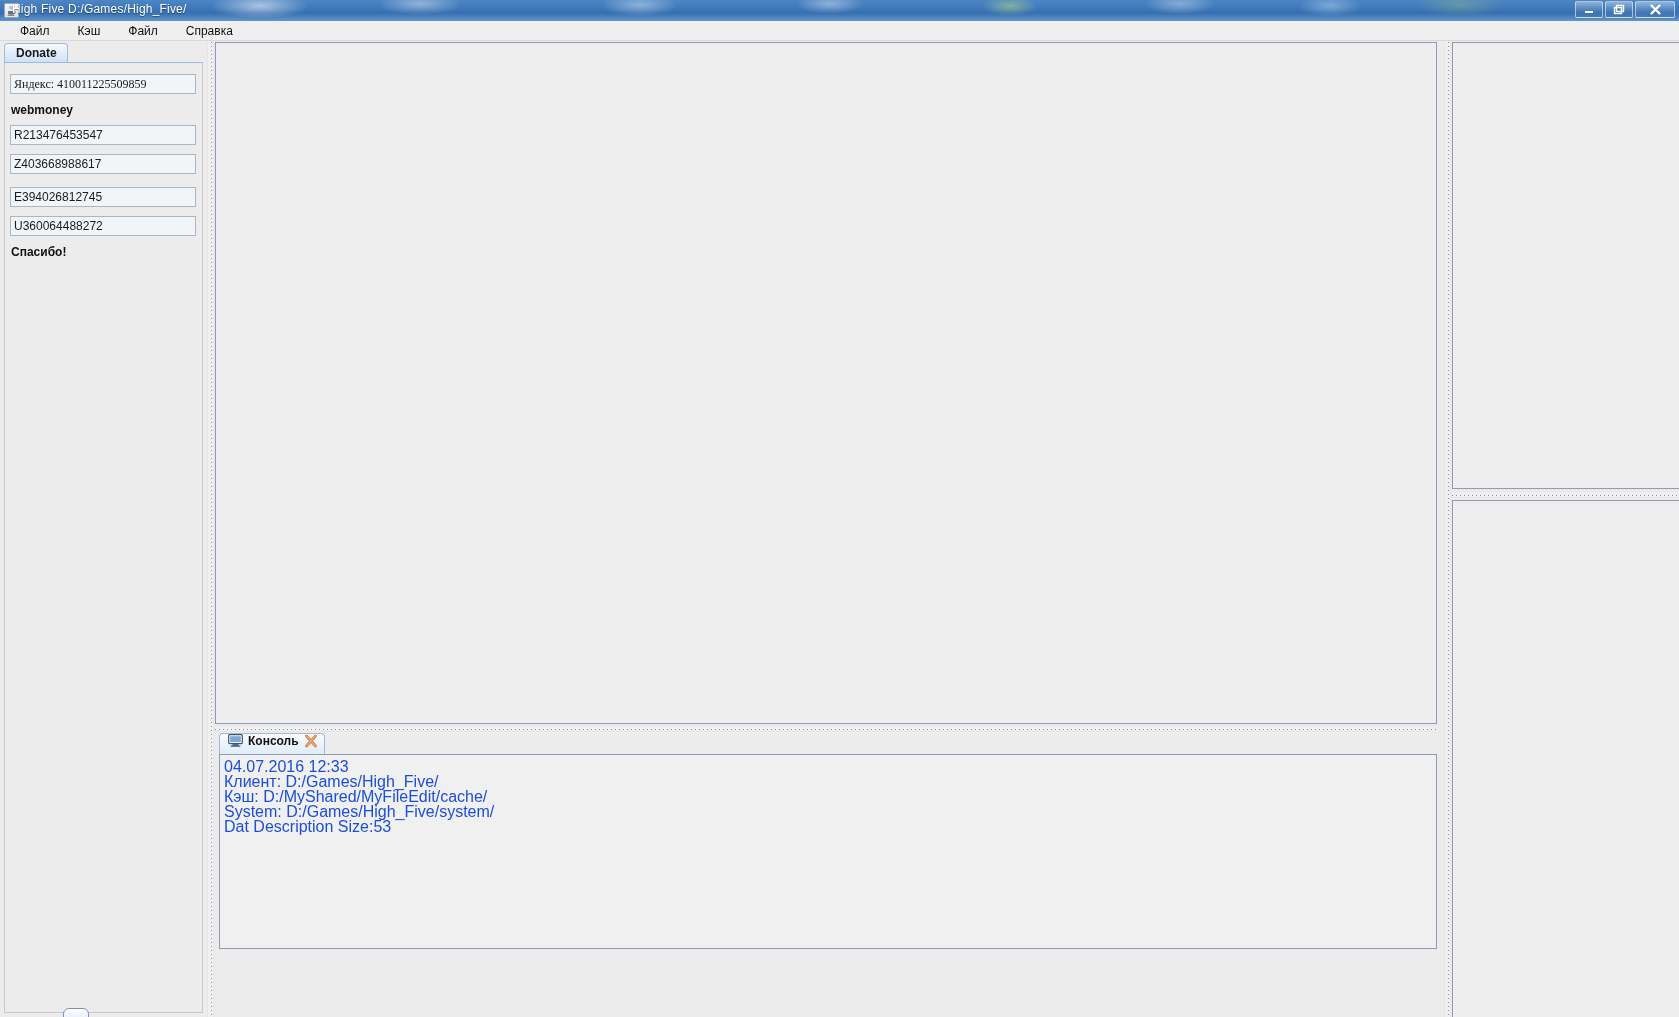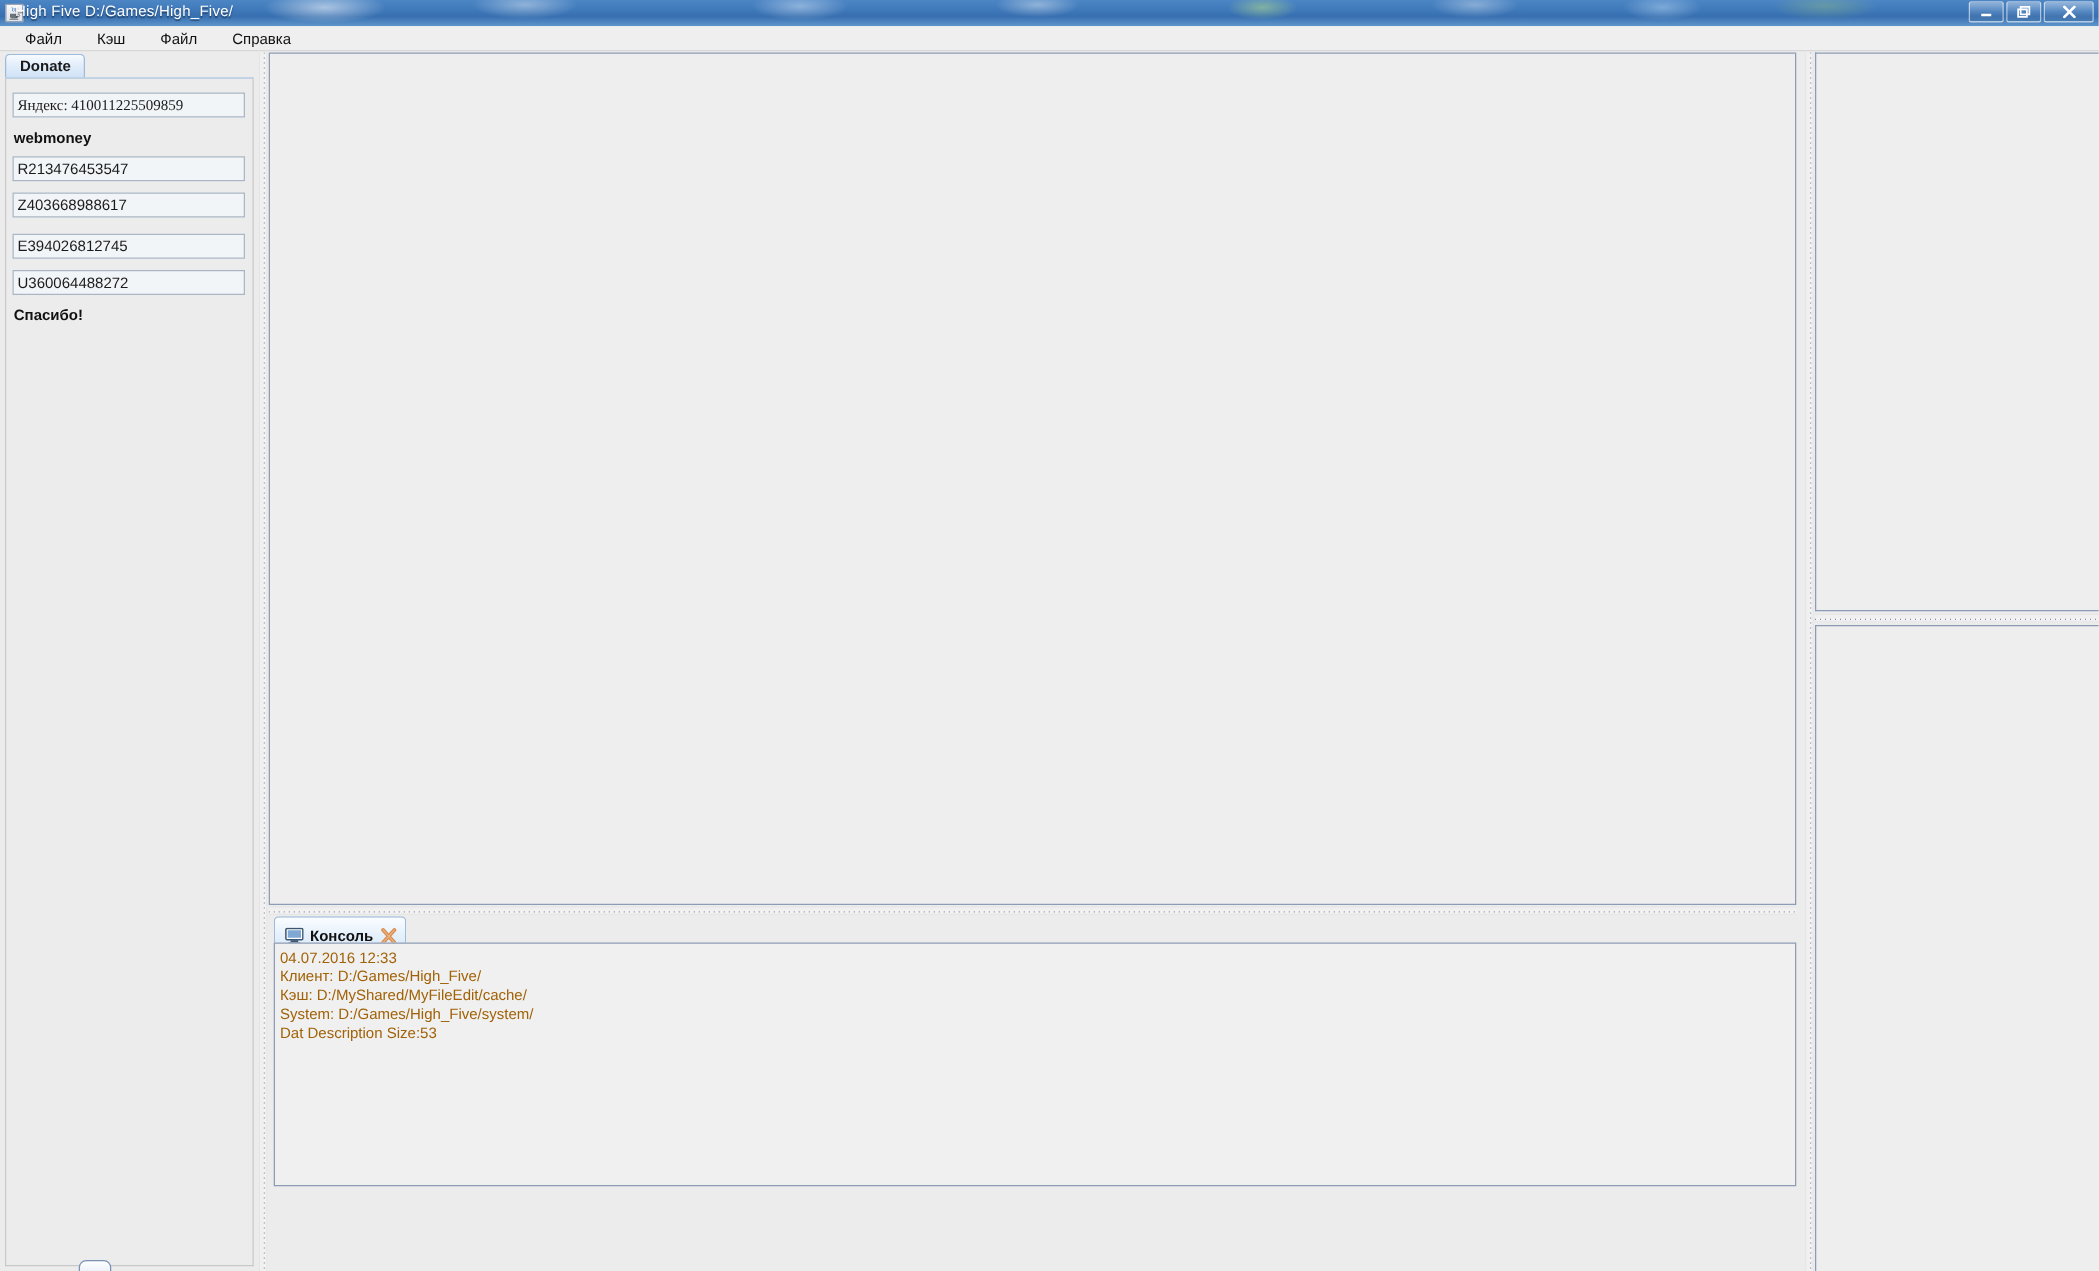--- a/index.html
+++ b/index.html
@@ -222,21 +222,20 @@
     background: #ececec;
   }
   .console-tabstrip {
     position: absolute;
     left: 4px; top: 0px;
     height: 22px;
   }
   .console-tab {
     position: relative;
     display: inline-flex;
-    align-items: center;
     height: 30px;
     padding: 0 6px 0 8px;
     background: linear-gradient(to bottom, #fbfdff 0%, #e7f1fb 45%, #d4e6f8 100%);
     border: 1px solid #9dbcdc;
     border-bottom: none;
     border-radius: 4px 4px 0 0;
     box-sizing: border-box;
     gap: 5px;
   }
   .console-tab-label {
@@ -252,22 +251,22 @@
     left: 4px; top: 21px;
     width: 1218px;
     height: 195px;
     background: #f0f0f0;
     border: 1px solid #8c9cb4;
     box-sizing: border-box;
     overflow: hidden;
     padding: 4px 0 0 4px;
   }
   .log-line {
-    font-size: 12px;
-    color: #a16207;
+    font-size: 16px;
+    color: #1d4ed8;
     line-height: 15px;
     white-space: nowrap;
     font-family: "Liberation Sans", sans-serif;
   }
 
   
   .right-top {
     position: absolute;
     left: 1452px; top: 42px;
     width: 227px;

